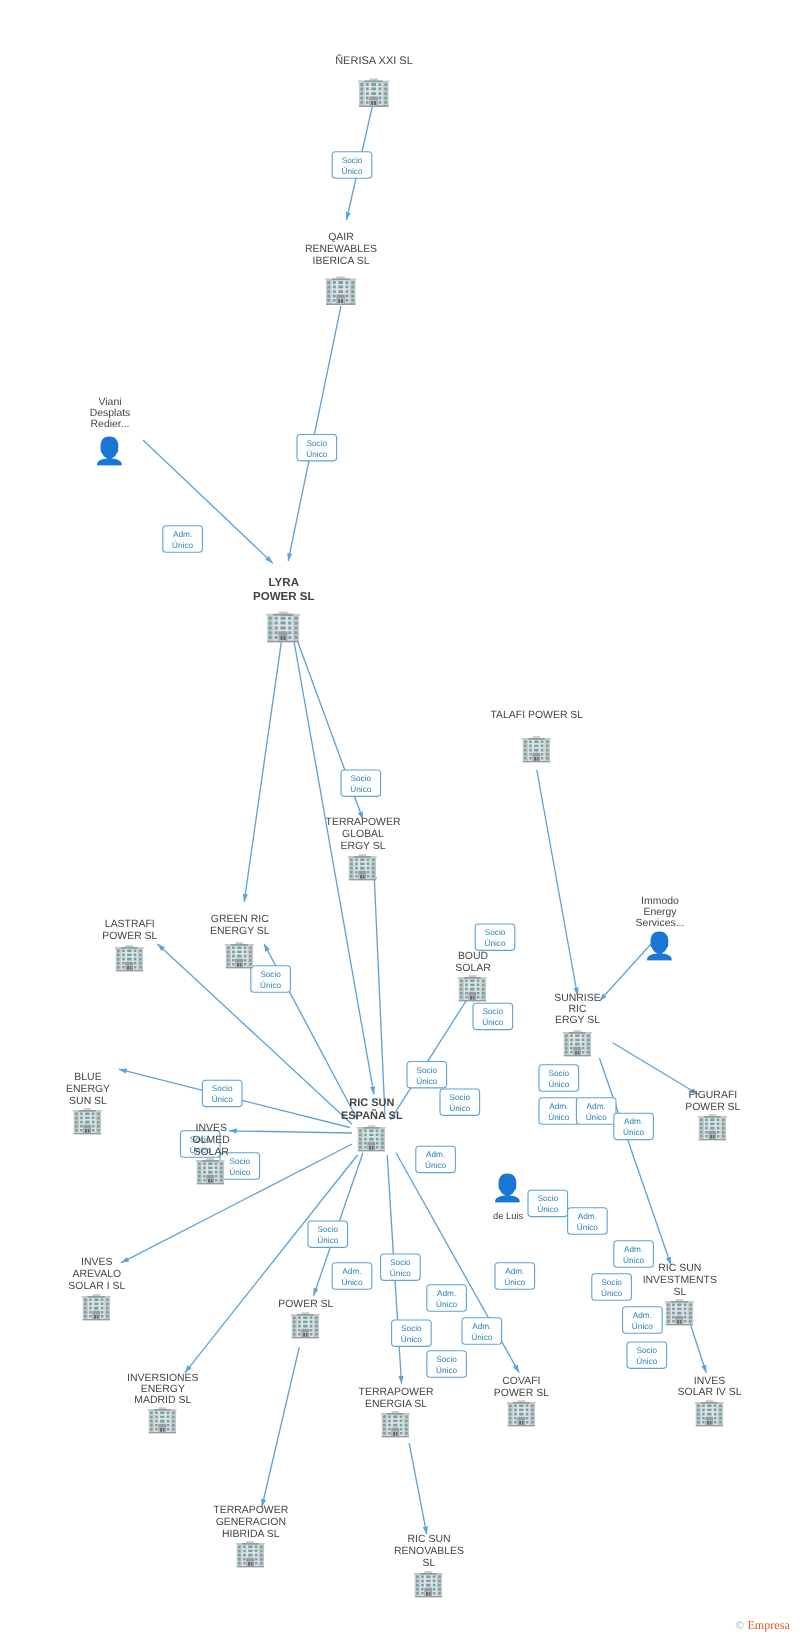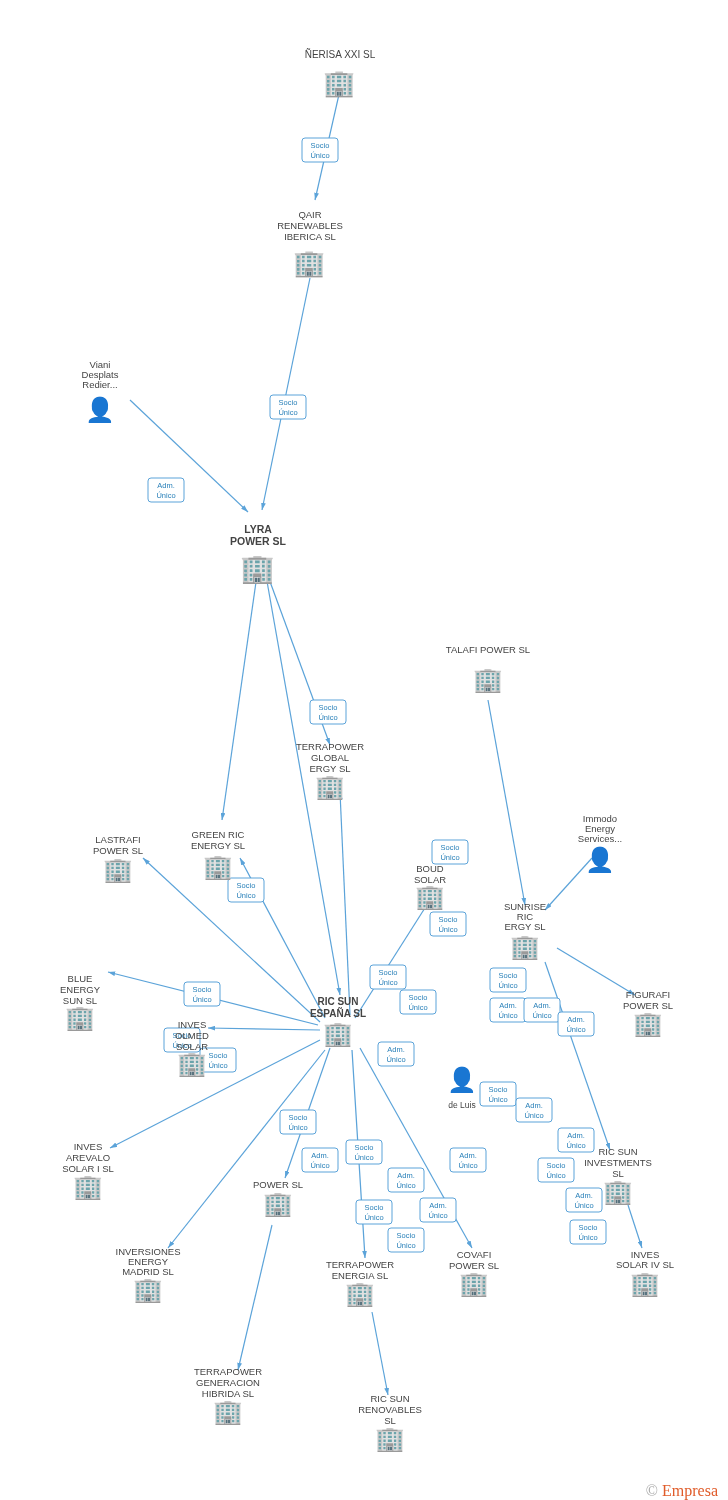--- a/index.html
+++ b/index.html
@@ -31,23 +31,23 @@
       font-family: Arial, sans-serif;
     }
     .edge {
       stroke: #5ba3d9;
       stroke-width: 1.2;
       fill: none;
       marker-end: url(#arrowhead);
     }
     .watermark {
       position: absolute;
-      bottom: 0;
+      bottom: 16px;
       right: 10px;
-      font-size: 16px;
+      font-size: 11px;
       color: #aaa;
       font-family: Georgia, serif;
     }
     .watermark span { color: #e05c2a; }
   </style>
 </head>
 <body>
 
 <svg id="graph">
   <defs>

